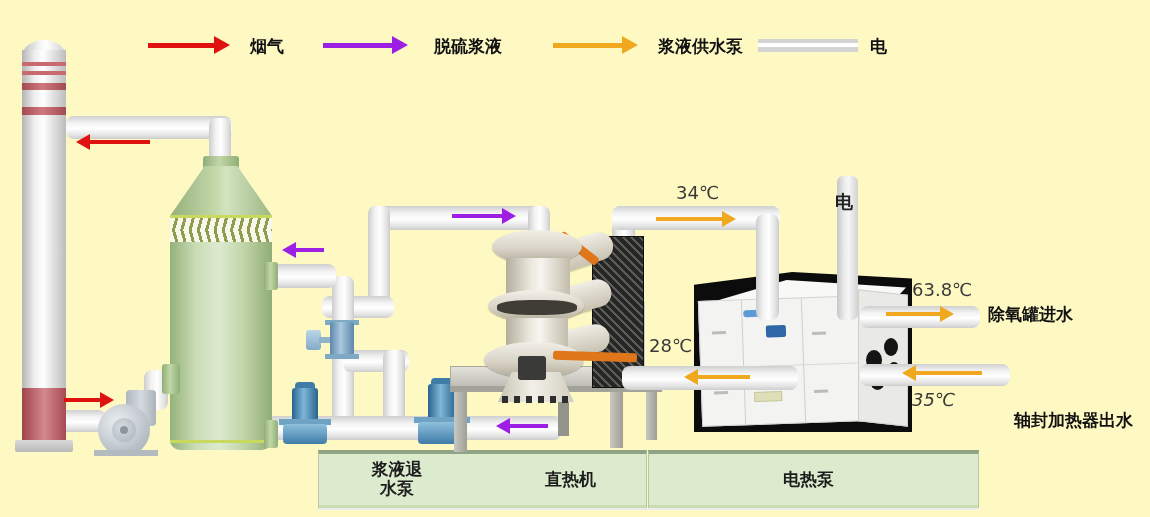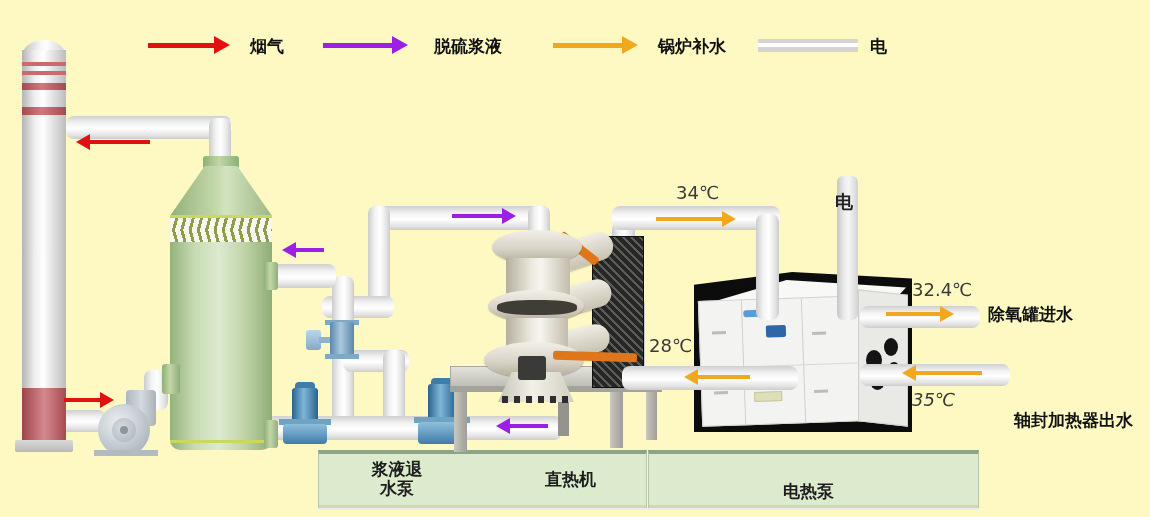--- a/index.html
+++ b/index.html
@@ -51,21 +51,21 @@
 </head>
 <body>
 
 <div id="canvas">
 
   <div class="flow-arrow lg right c-red" style="left:148px;top:36px;width:82px;"></div>
   <span class="legend-label" style="left:250px;top:35px;">烟气</span>
   <div class="flow-arrow lg right c-purple" style="left:323px;top:36px;width:85px;"></div>
   <span class="legend-label" style="left:434px;top:35px;">脱硫浆液</span>
   <div class="flow-arrow lg right c-yellow" style="left:553px;top:36px;width:85px;"></div>
-  <span class="legend-label" style="left:658px;top:35px;">锅炉补水</span>
+  <span class="legend-label" style="left:658px;top:35px;">浆液供水泵</span>
   <div class="pgh" style="left:758px;top:39px;width:100px;height:13px;"></div>
   <span class="legend-label" style="left:870px;top:35px;">电</span>
 
 
   <div class="ph" style="left:66px;top:116px;width:166px;height:23px;z-index:1;"></div>
   <div class="pv" style="left:209px;top:118px;width:22px;height:56px;z-index:1;"></div>
   <div class="ph" style="left:368px;top:206px;width:182px;height:24px;z-index:1;"></div>
   <div class="pv" style="left:368px;top:206px;width:22px;height:110px;z-index:1;"></div>
   <div class="pv" style="left:528px;top:206px;width:22px;height:38px;z-index:1;"></div>
   <div class="ph" style="left:322px;top:296px;width:72px;height:22px;z-index:1;"></div>
@@ -193,26 +193,26 @@
   <div class="flow-arrow right c-purple" style="left:452px;top:208px;width:64px;z-index:4;"></div>
   <div class="flow-arrow left c-purple" style="left:496px;top:418px;width:52px;z-index:4;"></div>
   <div class="flow-arrow right c-yellow" style="left:656px;top:211px;width:80px;z-index:4;"></div>
   <div class="flow-arrow left c-yellow" style="left:684px;top:369px;width:66px;z-index:4;"></div>
   <div class="flow-arrow right c-yellow" style="left:886px;top:306px;width:68px;z-index:4;"></div>
   <div class="flow-arrow left c-yellow" style="left:902px;top:365px;width:80px;z-index:4;"></div>
 
   <span class="temp" style="left:676px;top:182px;z-index:5;">34℃</span>
   <span class="temp" style="left:835px;top:190px;z-index:5;font-weight:bold;color:#222;">电</span>
   <span class="temp" style="left:649px;top:335px;z-index:5;">28℃</span>
-  <span class="temp" style="left:912px;top:279px;z-index:5;">32.4℃</span>
+  <span class="temp" style="left:912px;top:279px;z-index:5;">63.8℃</span>
   <span class="temp" style="left:912px;top:389px;z-index:5;font-style:italic;">35℃</span>
   <span class="io-label" style="left:988px;top:303px;z-index:5;">除氧罐进水</span>
   <span class="io-label" style="left:1014px;top:362px;z-index:5;margin-top:47px;">轴封加热器出水</span>
 
   <div class="fbox" style="left:318px;width:327px;">
     <span style="left:50px;top:6px;width:56px;text-align:center;">浆液退水泵</span>
     <span style="left:226px;top:16px;">直热机</span>
   </div>
   <div class="fbox" style="left:648px;width:329px;">
-    <span style="left:102px;top:28px;padding-left:32px;">电热泵</span>
+    <span style="left:102px;top:16px;padding-left:32px;">电热泵</span>
   </div>
 
 </div>
 
 </body></html>

